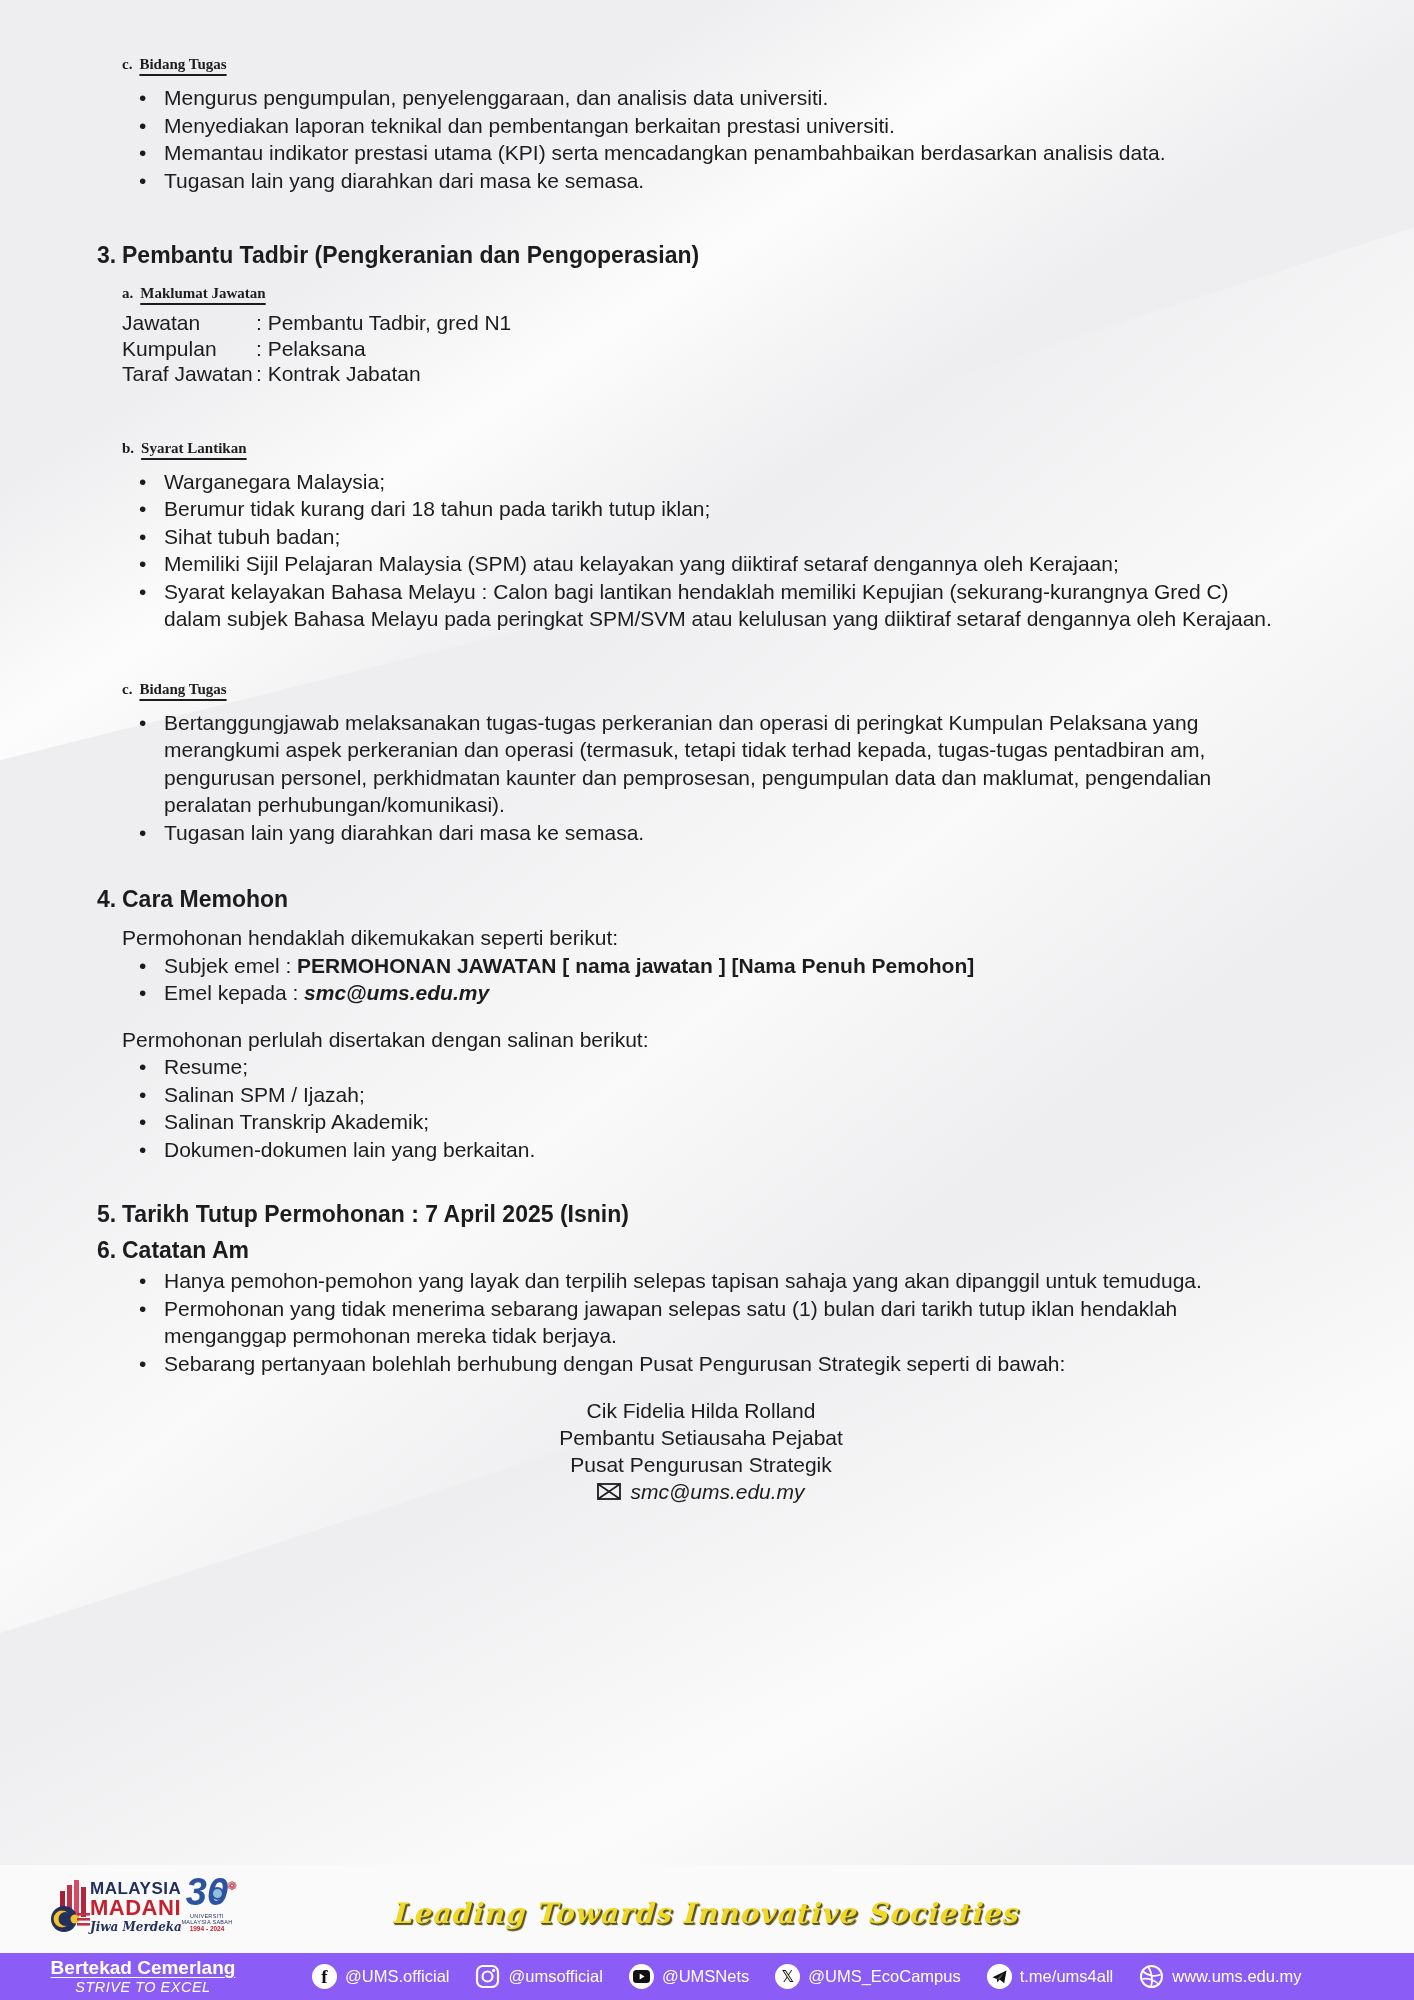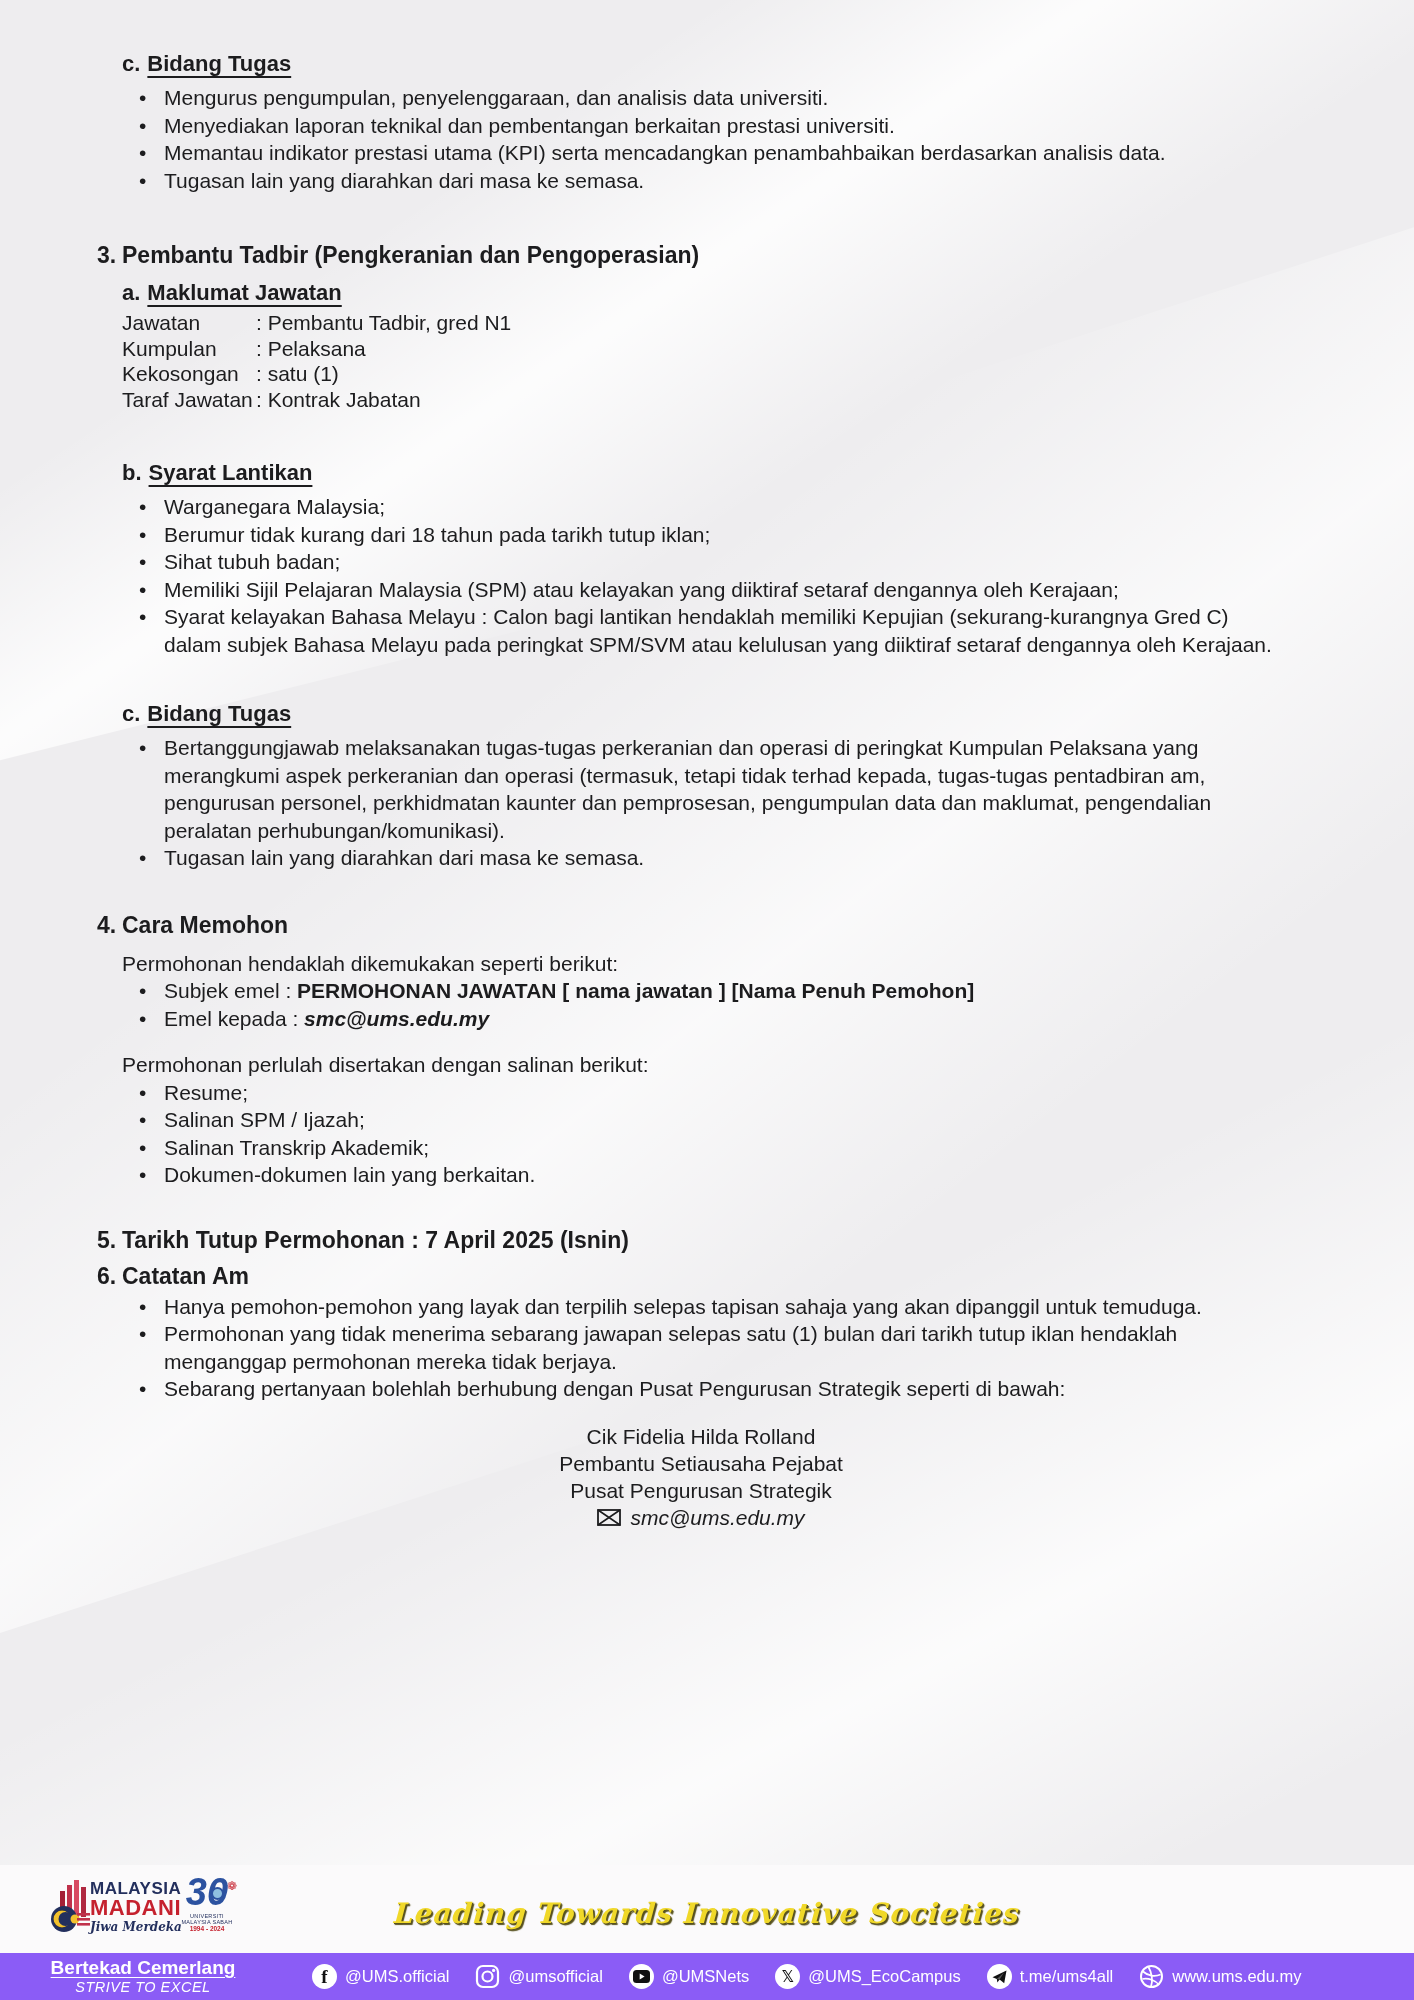--- a/index.html
+++ b/index.html
@@ -24,21 +24,21 @@
         transform:rotate(-12deg); }
 
   .doc{
     position:absolute; inset:0;
     padding:50px 140px 0 97px;
     font-size:21px; line-height:27.5px;
   }
 
   .h-num{ display:flex; font-weight:bold; font-size:23px; line-height:30px; }
   .h-num .num{ width:25px; flex:0 0 25px; }
-  .h-letter{ font-weight:bold; font-size:22px; line-height:28px; }
+  .h-letter{ font-weight:bold; font-size:15px; line-height:28px;font-family:Liberation Serif, serif; }
   .h-letter .letter{ margin-right:7px; }
   .h-letter .u{ text-decoration:underline; text-decoration-thickness:2px; text-underline-offset:5px; }
 
   .sub{ margin-left:25px; }
 
   ul.blist{ list-style:none; margin:6px 0 0 13px; }
   ul.blist li{ position:relative; padding-left:29px; }
   ul.blist li::before{
     content:"•"; position:absolute; left:4px; top:0; font-size:21px;
   }
@@ -120,24 +120,20 @@
     <div class="sub" style="margin-top:9px;">
       <div class="h-letter"><span class="letter">a.</span><span class="u">Maklumat Jawatan</span></div>
       <div style="margin-top:3px;">
         <div class="inforow">
             <span class="lab">Jawatan</span>
             <span>: Pembantu Tadbir, gred N1</span>
           </div>
         <div class="inforow">
             <span class="lab">Kumpulan</span>
             <span>: Pelaksana</span>
-          </div>
-        <div class="inforow">
-            <span class="lab">Kekosongan</span>
-            <span>: satu (1)</span>
           </div>
         <div class="inforow">
             <span class="lab">Taraf Jawatan</span>
             <span>: Kontrak Jabatan</span>
           </div>
       </div>
     </div>
 
     <div class="sub" style="margin-top:47px;">
       <div class="h-letter"><span class="letter">b.</span><span class="u">Syarat Lantikan</span></div>

